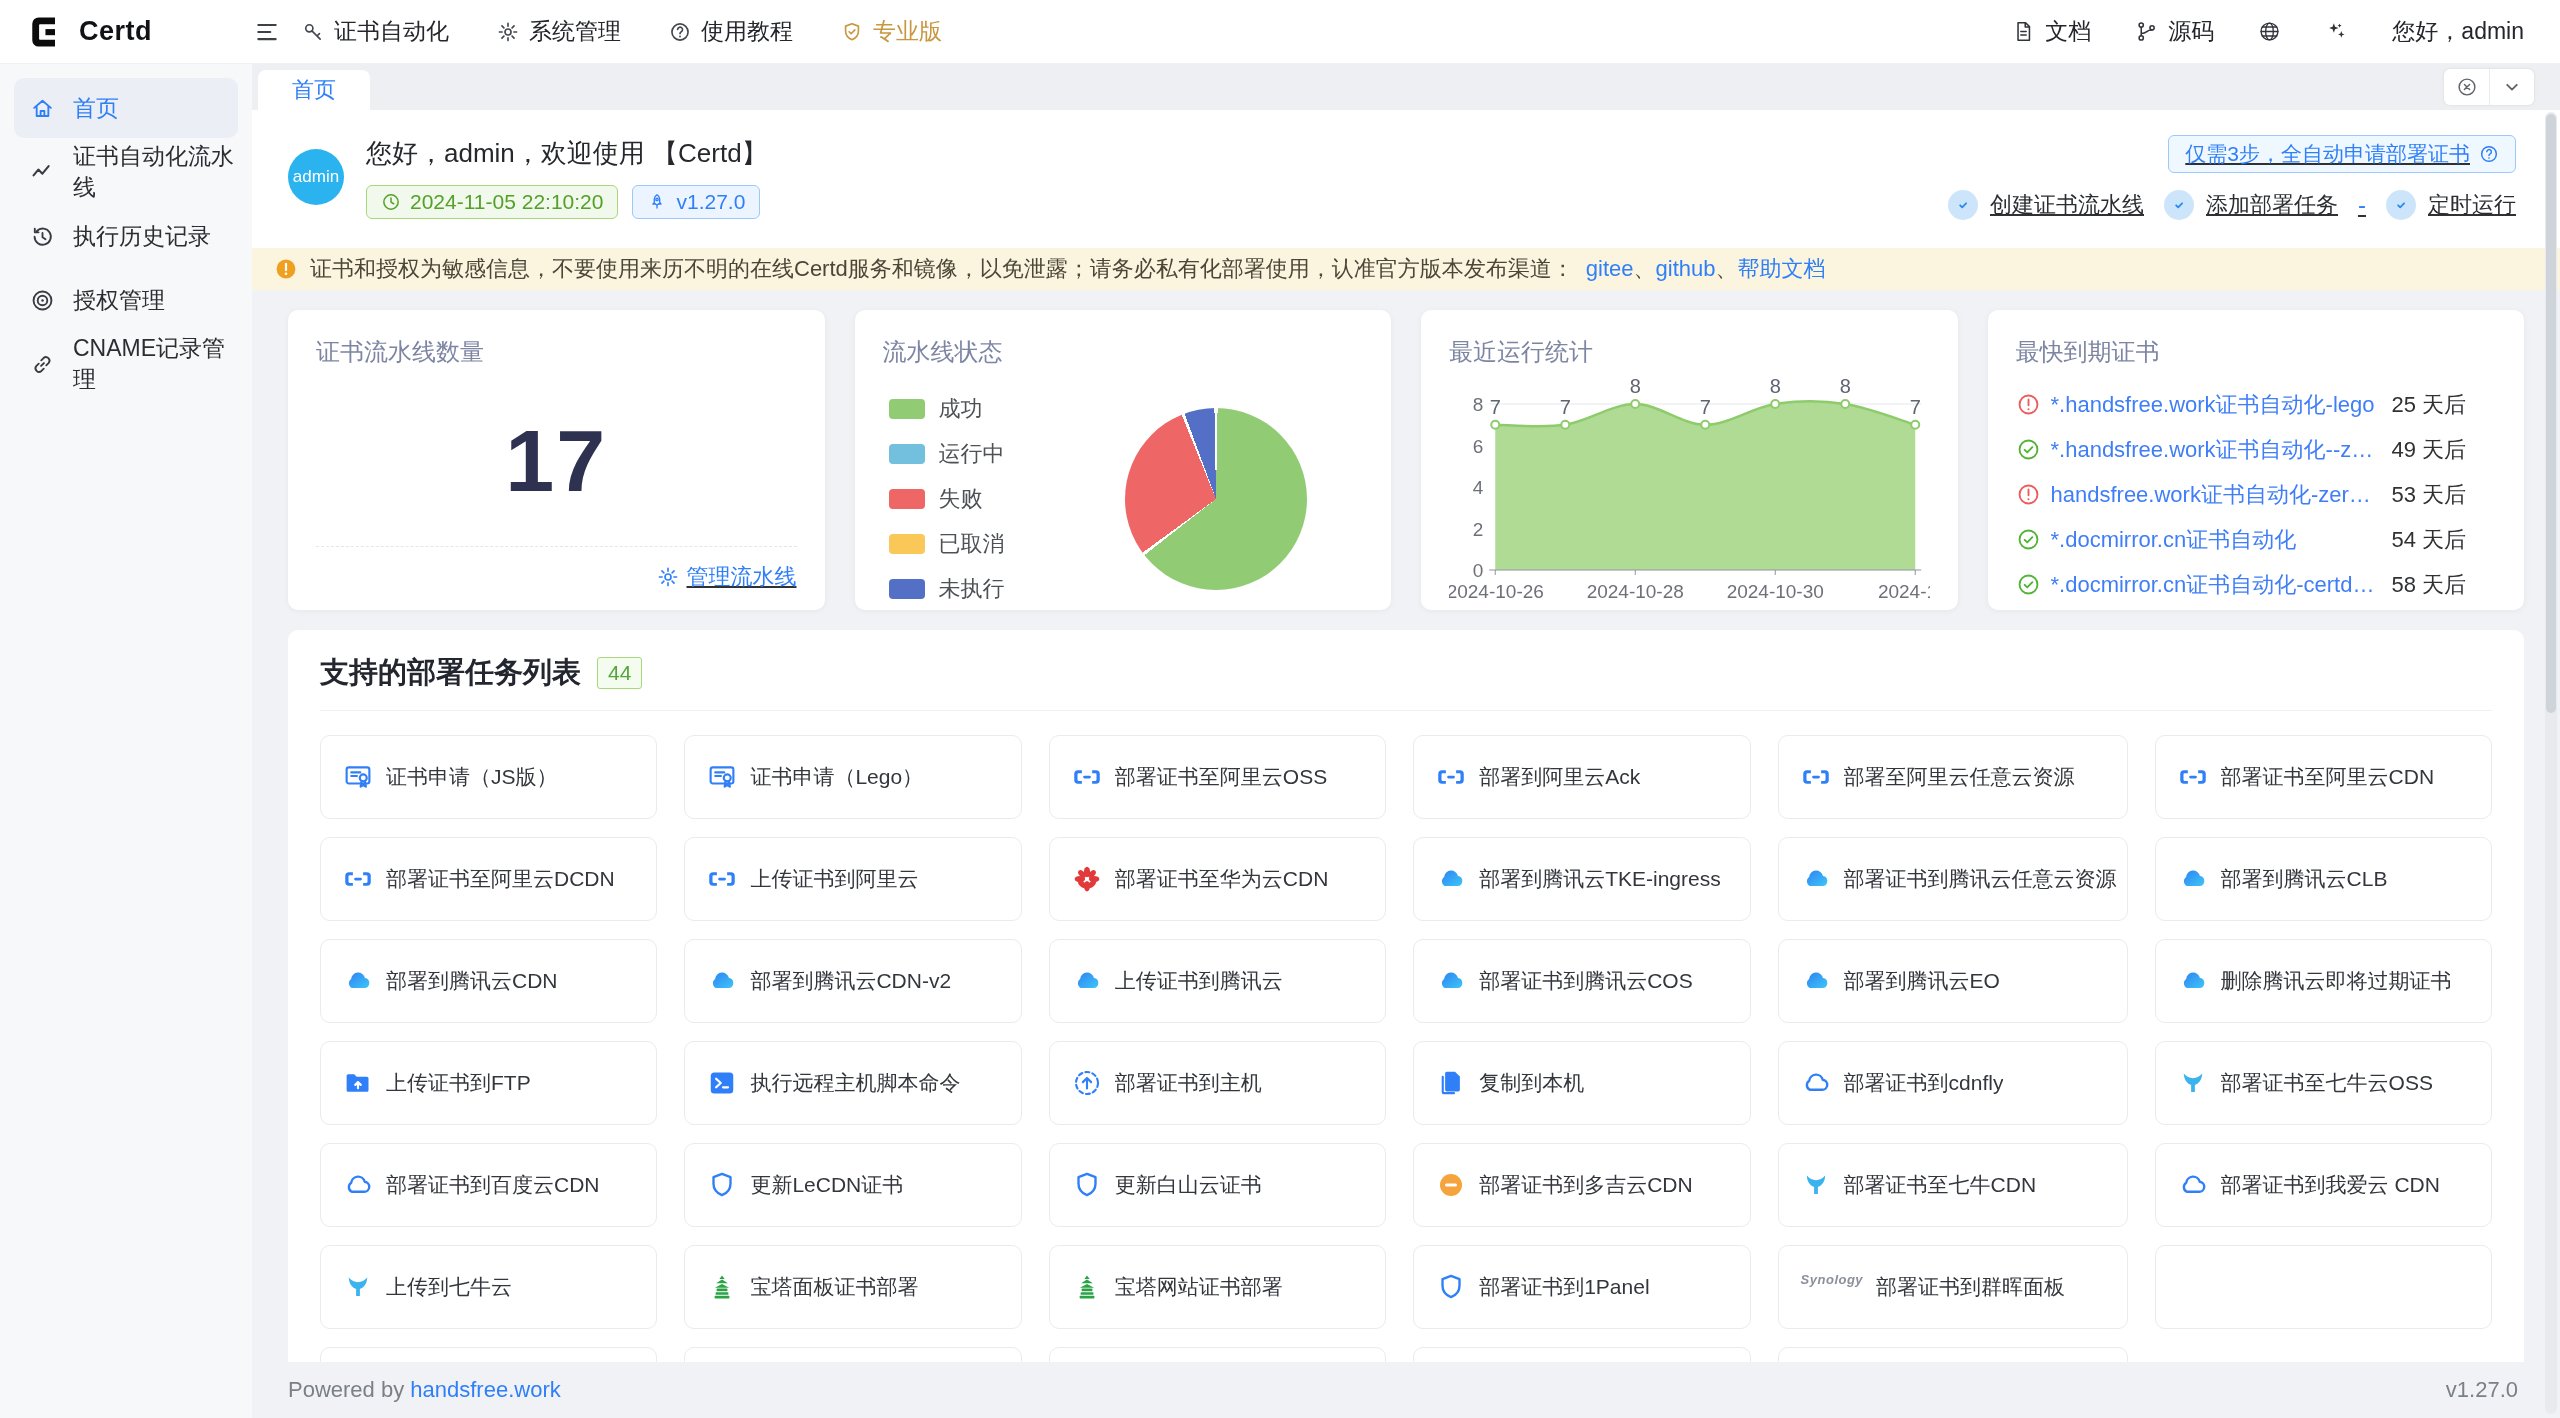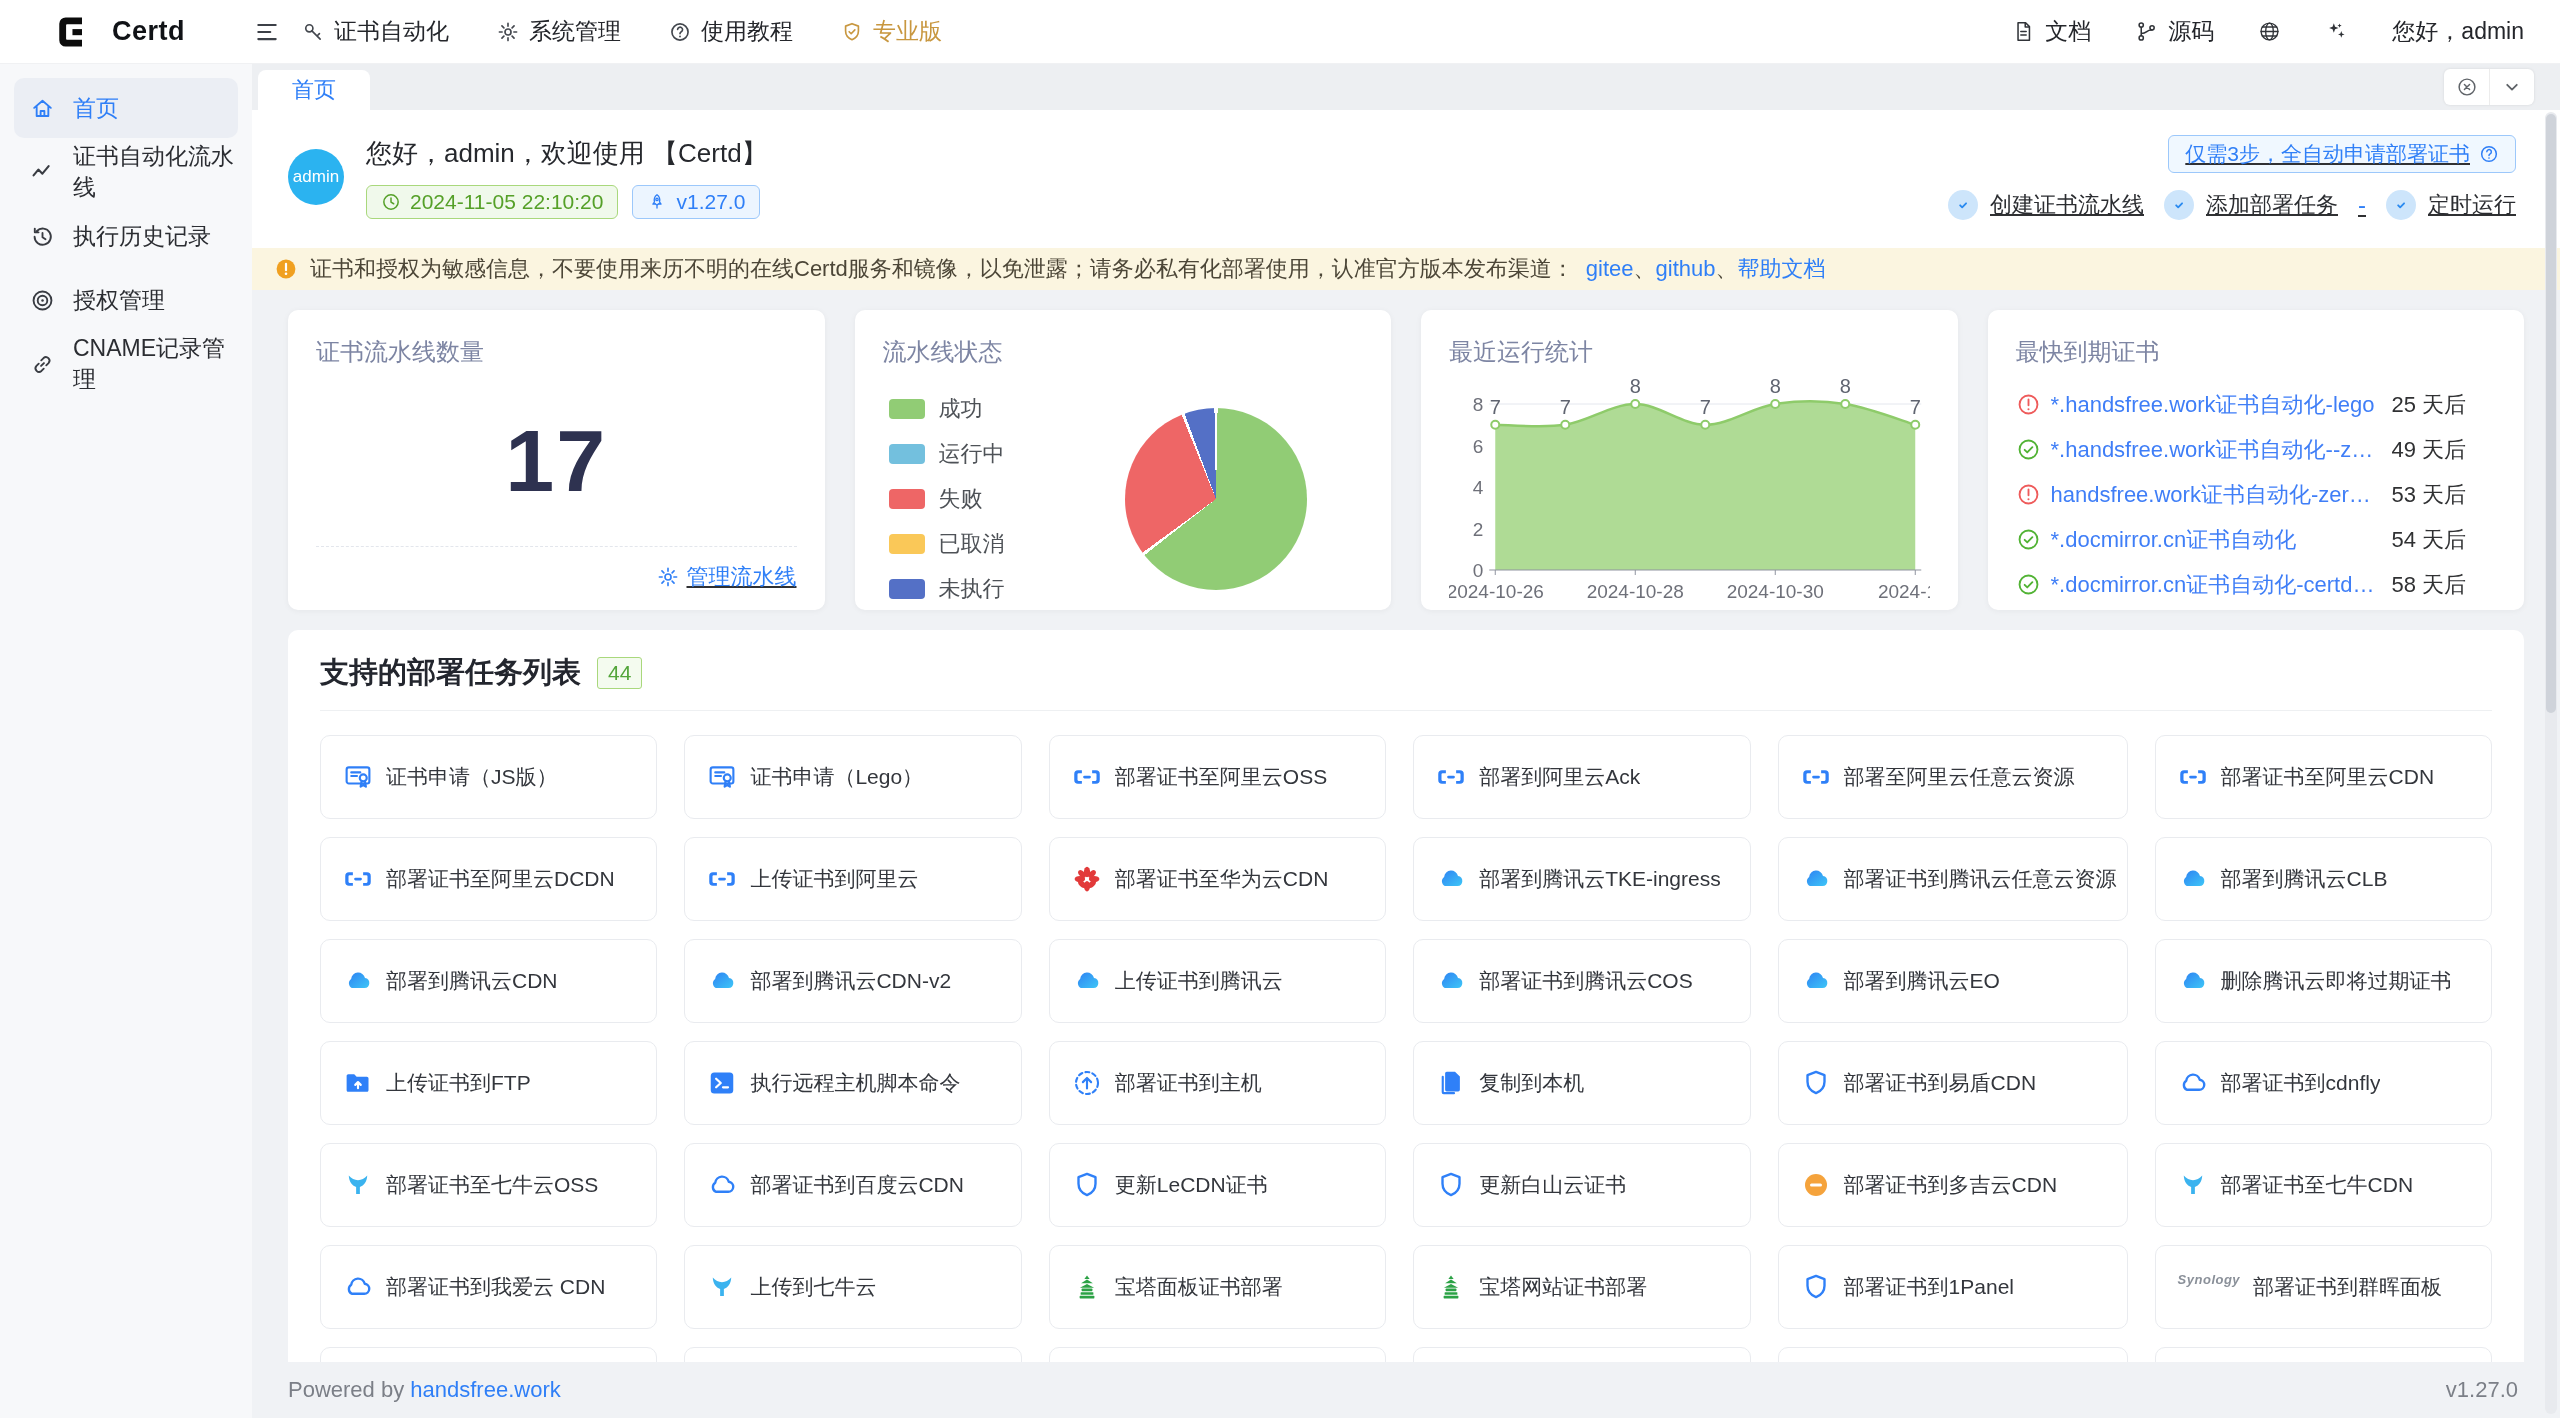--- a/index.html
+++ b/index.html
@@ -7,21 +7,21 @@
   body { font-family:"Liberation Sans","DejaVu Sans",sans-serif; color:#303133; }
   .app { position:relative; width:2560px; height:1418px; background:#f0f2f5; overflow:hidden; }
 
   
   .icon { display:inline-flex; flex:none; }
   .icon svg { width:100%; height:100%; display:block; }
 
   
   .header { position:absolute; top:0; left:0; right:0; height:64px; background:#fff;
             display:flex; align-items:center; border-bottom:1px solid #f0f1f3; z-index:10; }
-  .brand { width:252px; display:flex; align-items:center; gap:20px; padding-left:52px; }
+  .brand { width:252px; display:flex; align-items:center; gap:14px; padding-left:25px; }
   .brand .logo { width:40px; height:40px; }
   .brand-name { font-size:27px; font-weight:bold; color:#101216; letter-spacing:.5px; }
   .collapse-btn { width:26px; height:26px; color:#3c4047; margin:0 6px 0 2px; cursor:pointer; }
   .top-menus { display:flex; align-items:flex-end; gap:48px; margin-left:16px; }
   .menu-item { display:flex; align-items:center; gap:10px; font-size:23px; color:#24262b; cursor:pointer; }
   .menu-item .icon { width:22px; height:22px; color:#43474e; }
   .menu-item.pro, .menu-item.pro .icon { color:#c8973f; }
   .top-right { margin-left:auto; display:flex; align-items:center; gap:44px; padding-right:36px; font-size:23px; color:#24262b; }
   .tr-item { display:flex; align-items:center; gap:10px; cursor:pointer; }
   .tr-item .icon { width:23px; height:23px; color:#303338; }
@@ -800,28 +800,20 @@
                 <svg viewBox="0 0 24 24" fill="none" stroke="currentColor" stroke-width="1.8" stroke-linecap="round" stroke-linejoin="round" xmlns="http://www.w3.org/2000/svg">
                   <path d="M8.6 2.9h6.6l3.9 3.9v10.6c0 .7-.6 1.3-1.3 1.3H8.6c-.7 0-1.3-.6-1.3-1.3V4.2c0-.7.6-1.3 1.3-1.3z" fill="currentColor" stroke="none"></path>
                   <path d="M5.4 7v12.4c0 .4.3.7.7.7h8.3" stroke-width="1.7"></path>
                 </svg>
               </span>
               <span class="task-label">复制到本机</span>
             </div>
             <div class="task-card">
               <span class="icon" style="width: 30px; height: 30px; color: rgb(47, 128, 248);">
                 <svg viewBox="0 0 24 24" fill="none" stroke="currentColor" stroke-width="1.9" stroke-linecap="round" stroke-linejoin="round" xmlns="http://www.w3.org/2000/svg">
-                  <path d="M12 3.1 18.8 5.7v5.2c0 4.4-2.8 7.5-6.8 9.2-4-1.7-6.8-4.8-6.8-9.2V5.7z"></path>
-                </svg>
-              </span>
-              <span class="task-label">部署证书到易盾CDN</span>
-            </div>
-            <div class="task-card">
-              <span class="icon" style="width: 30px; height: 30px; color: rgb(47, 128, 248);">
-                <svg viewBox="0 0 24 24" fill="none" stroke="currentColor" stroke-width="1.9" stroke-linecap="round" stroke-linejoin="round" xmlns="http://www.w3.org/2000/svg">
                   <path d="M7 17.4h10a4 4 0 0 0 .4-7.98 5.5 5.5 0 0 0-10.8.73A4.2 4.2 0 0 0 7 17.4z"></path>
                 </svg>
               </span>
               <span class="task-label">部署证书到cdnfly</span>
             </div>
             <div class="task-card">
               <span class="icon" style="width: 30px; height: 30px; color: rgb(59, 179, 239);">
                 <svg viewBox="0 0 24 24" fill="none" stroke="currentColor" stroke-width="1.8" stroke-linecap="round" stroke-linejoin="round" xmlns="http://www.w3.org/2000/svg">
                   <path d="M4.6 4.4c2.2 2.6 4.6 3.7 7.4 3.7s5.2-1.1 7.4-3.7c-.3 4.9-2.5 8-5.9 9.2v5.5h-3v-5.5c-3.4-1.2-5.6-4.3-5.9-9.2z" fill="currentColor" stroke="none"></path>
                 </svg>

